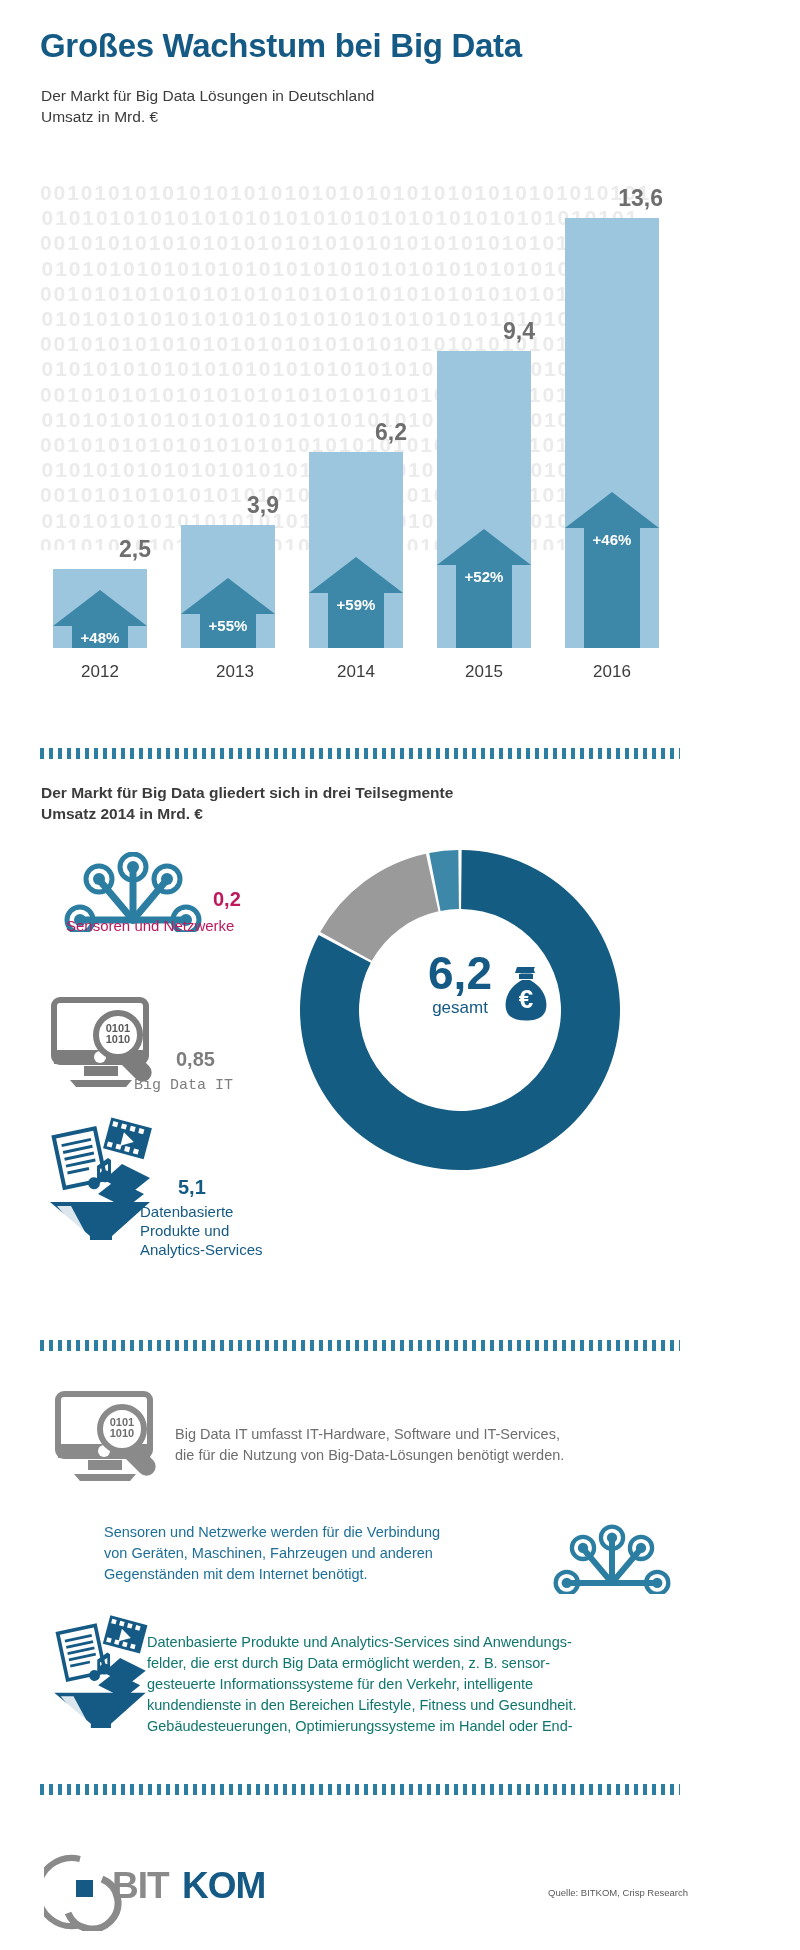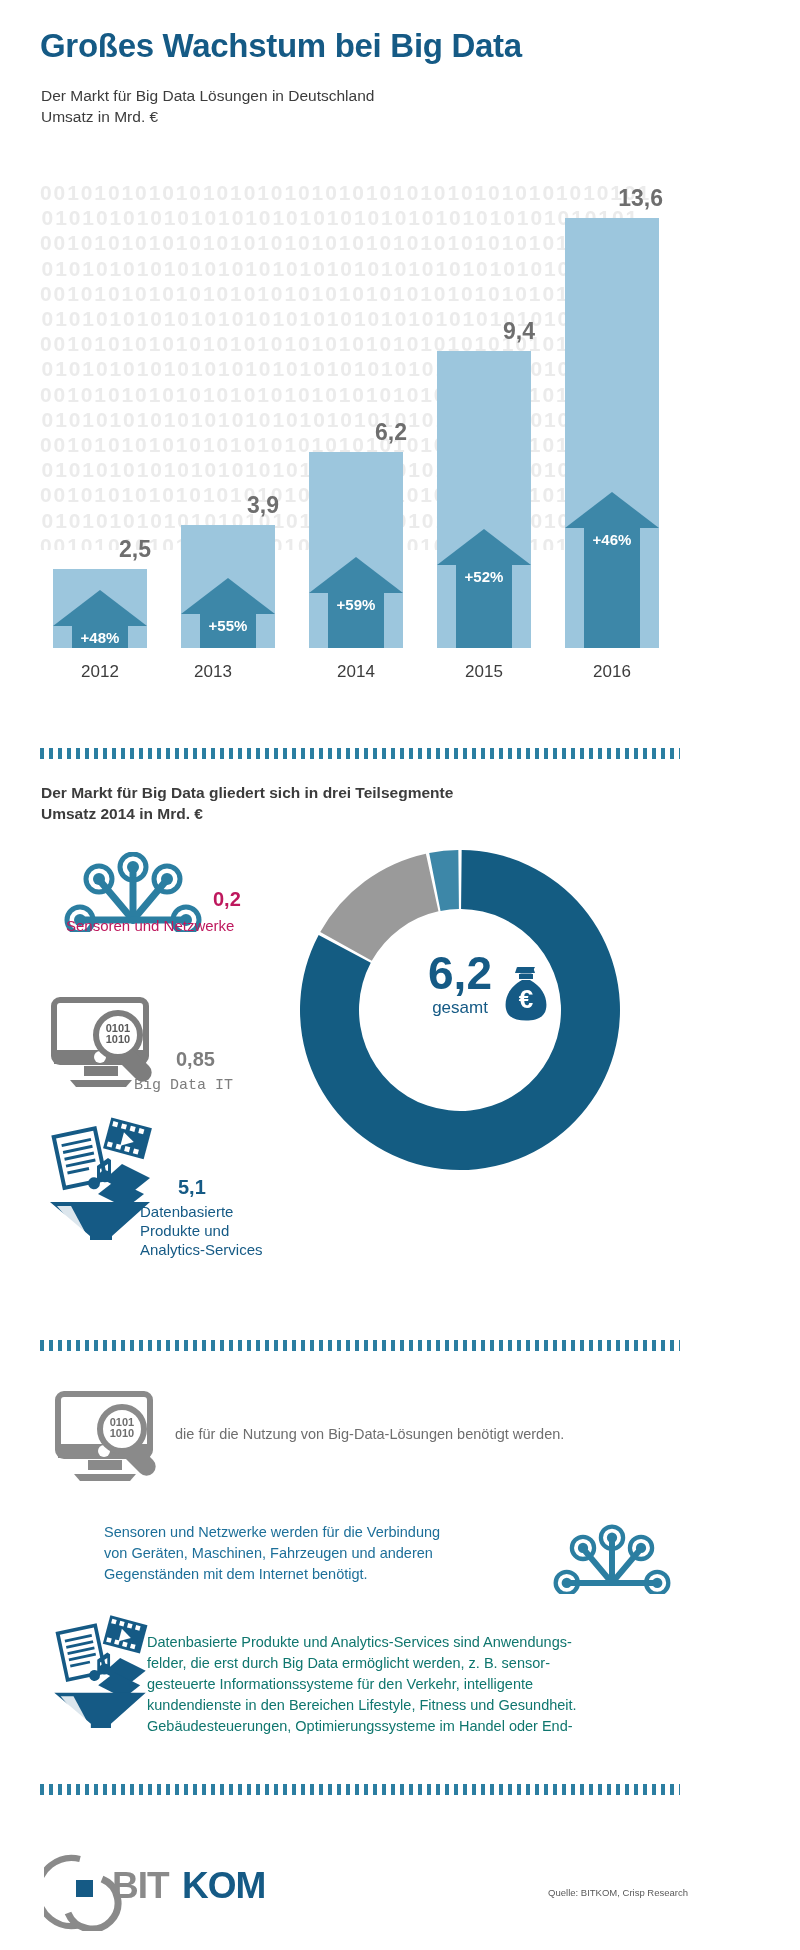--- a/index.html
+++ b/index.html
@@ -171,21 +171,21 @@
       <div class="bar-col" style="left: 141px;">
         <div class="bar" style="height: 123px;"></div>
         <div class="arrow">
           <div class="arrow-head"></div>
           <div class="arrow-shaft" style="height: 34.44px;">
             <span class="arrow-label">+55%</span>
           </div>
         </div>
         <div class="bar-value" style="bottom: 129px;">3,9</div>
       </div>
-      <div class="year" style="left: 126px; text-align: center;">2013</div>
+      <div class="year" style="left: 148px; text-align: center;">2013</div>
       <div class="bar-col" style="left: 269px;">
         <div class="bar" style="height: 196px;"></div>
         <div class="arrow">
           <div class="arrow-head"></div>
           <div class="arrow-shaft" style="height: 54.88px;">
             <span class="arrow-label">+59%</span>
           </div>
         </div>
         <div class="bar-value" style="bottom: 202px;">6,2</div>
       </div>
@@ -357,20 +357,21 @@
       <circle cx="56" cy="65" r="6" fill="#ffffff"></circle>
       <rect x="40" y="74" width="34" height="10" fill="#8a8a8a"></rect>
       <path d="M26 88 h62 l-6 7 h-50 z" fill="#8a8a8a"></path>
       <circle cx="74" cy="43" r="22" fill="#ffffff" stroke="#8a8a8a" stroke-width="6"></circle>
       <text x="74" y="40" font-family="Liberation Sans, sans-serif" font-size="11" font-weight="bold" fill="#6e6e6e" text-anchor="middle">0101</text>
       <text x="74" y="51" font-family="Liberation Sans, sans-serif" font-size="11" font-weight="bold" fill="#6e6e6e" text-anchor="middle">1010</text>
       <path d="M88 57 L105 74 a9 9 0 0 1 -13 13 L75 70 z" fill="#8a8a8a"></path>
     </svg>
   </span>
   <div class="expl gray" style="left:175px; top:1424px; width:480px;">
+    <div>Big Data IT umfasst IT-Hardware, Software und IT-Services,</div>
     <div>die für die Nutzung von Big-Data-Lösungen benötigt werden.</div>
   </div>
 
   <div class="expl blue" style="left:104px; top:1522px; width:430px;">
     <div>Sensoren und Netzwerke werden für die Verbindung</div>
     <div>von Geräten, Maschinen, Fahrzeugen und anderen</div>
     <div>Gegenständen mit dem Internet benötigt.</div>
   </div>
   <span style="position:absolute; left:548px; top:1524px;">
     <svg width="128" height="70" viewBox="0 0 150 80">

